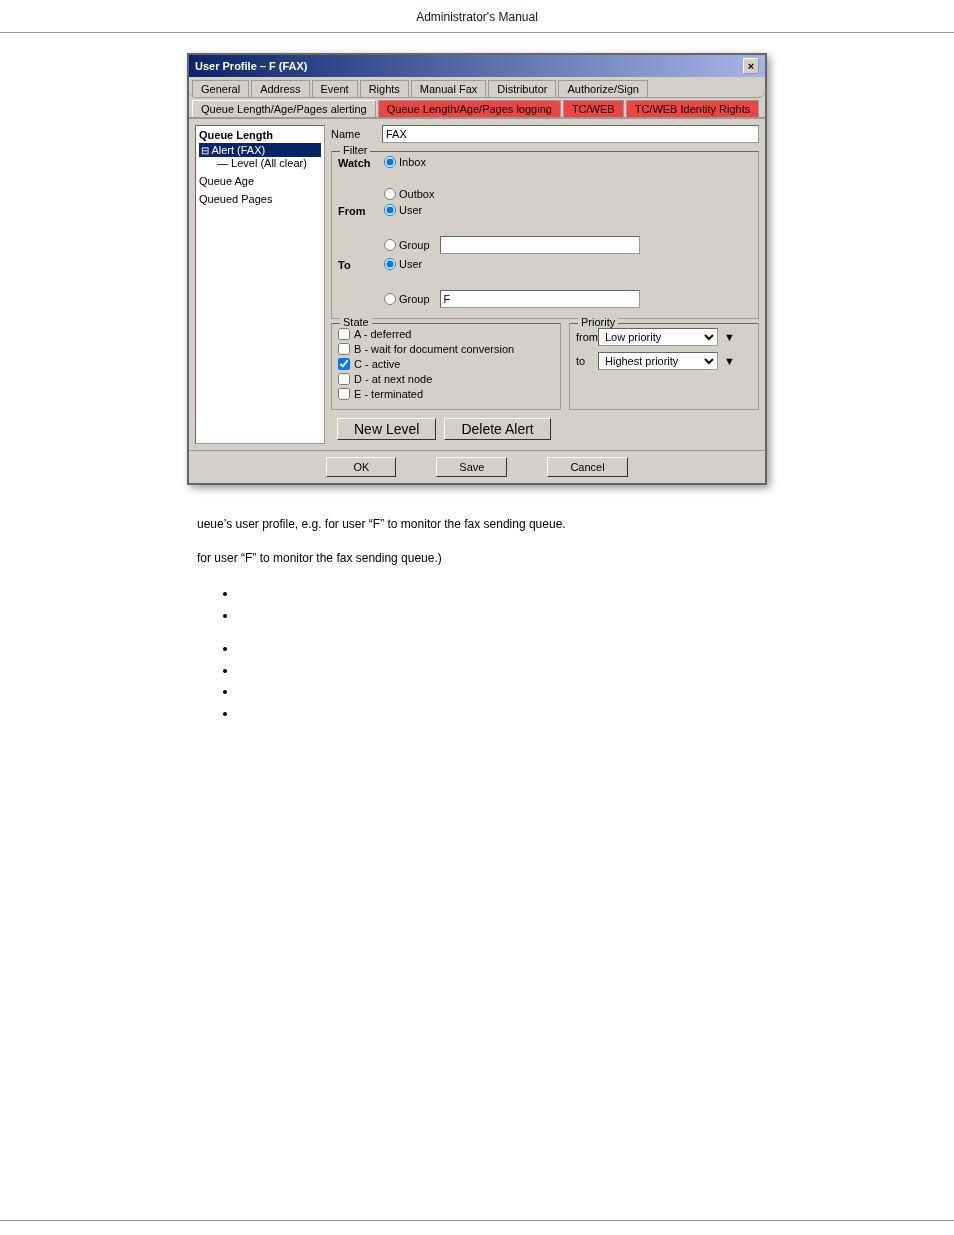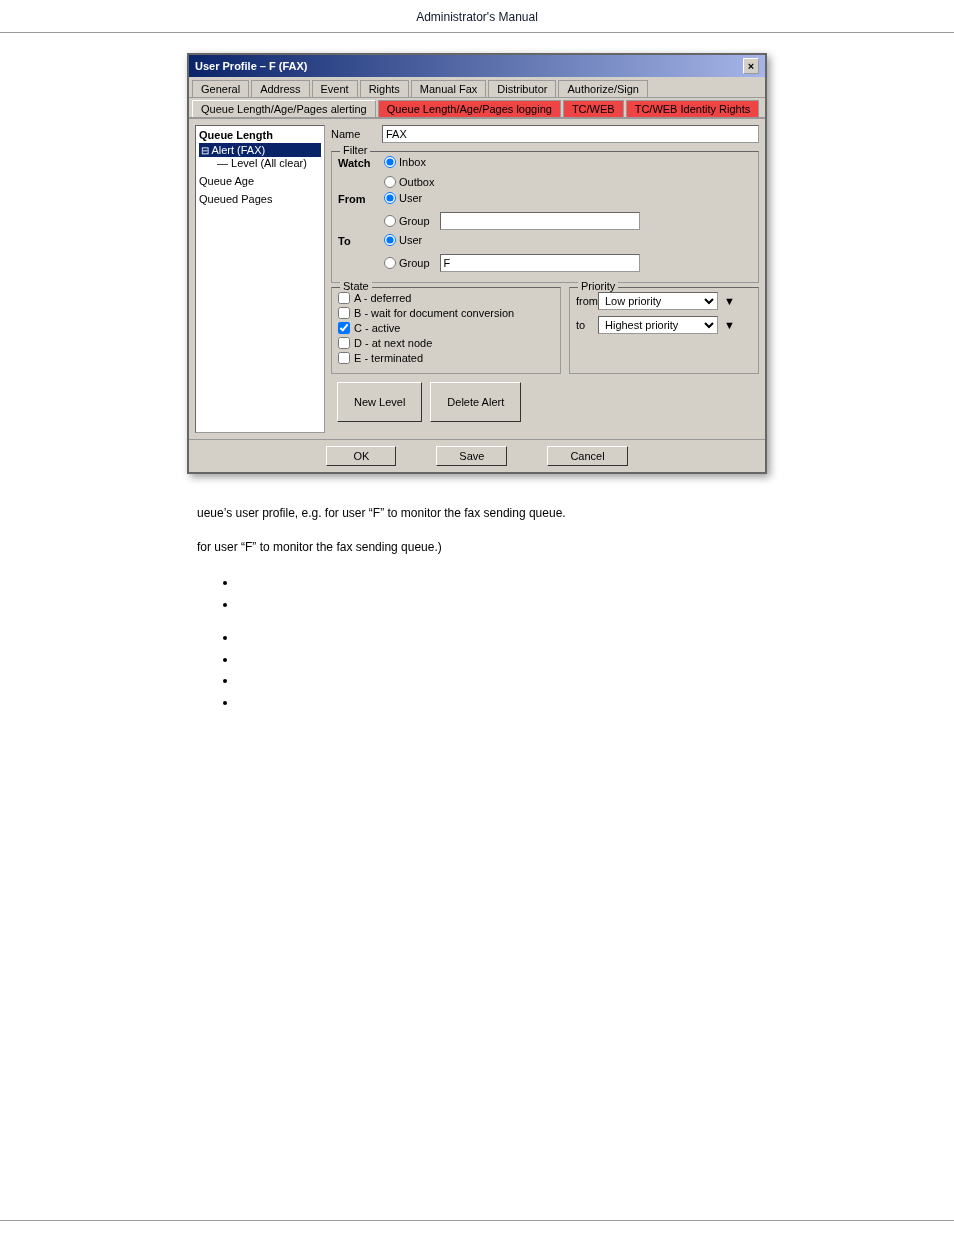--- a/index.html
+++ b/index.html
@@ -77,20 +77,21 @@
       color: #000;
     }
 
     
     .tabs-row {
       display: flex;
       background: #d4d0c8;
       border-bottom: 1px solid #999;
       padding: 3px 3px 0 3px;
       flex-wrap: wrap;
+      border-radius: 7px;
     }
 
     .tab {
       padding: 2px 8px;
       border: 1px solid #999;
       border-bottom: none;
       background: #d4d0c8;
       cursor: pointer;
       margin-right: 2px;
       font-size: 11px;
@@ -235,21 +236,21 @@
     .filter-label {
       width: 38px;
       font-size: 11px;
       margin-top: 1px;
       font-weight: bold;
     }
 
     .filter-options {
       display: flex;
       flex-direction: column;
-      gap: 8px;
+      gap: 20px;
     }
 
     .radio-label {
       display: flex;
       align-items: center;
       gap: 3px;
       font-size: 11px;
       cursor: pointer;
     }
 
@@ -335,22 +336,22 @@
       justify-content: flex-start;
     }
 
     .win-button {
       background: #d4d0c8;
       border: 1px solid #666;
       border-top-color: #fff;
       border-left-color: #fff;
       border-right-color: #333;
       border-bottom-color: #333;
-      padding: 13px 16px;
-      font-size: 11px;
+      padding: 2px 16px;
+      font-size: 14px;
       cursor: pointer;
       min-width: 80px;
     }
 
     
     .dialog-footer {
       background: #d4d0c8;
       border-top: 1px solid #999;
       padding: 6px 8px;
       display: flex;

